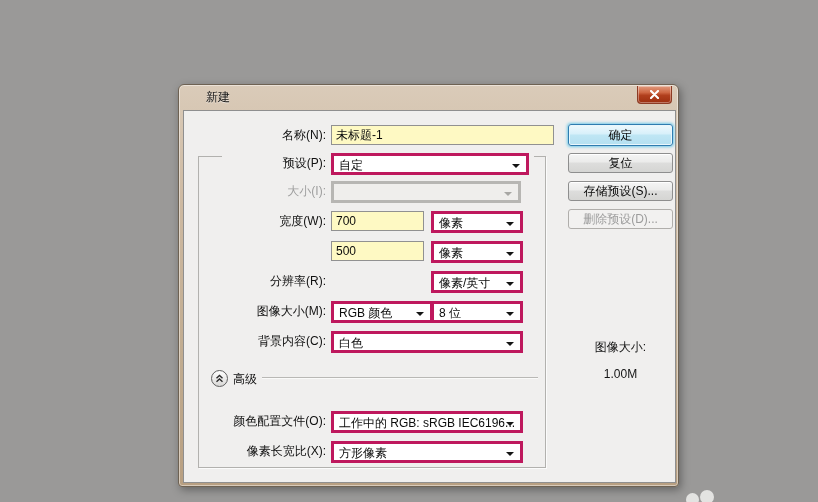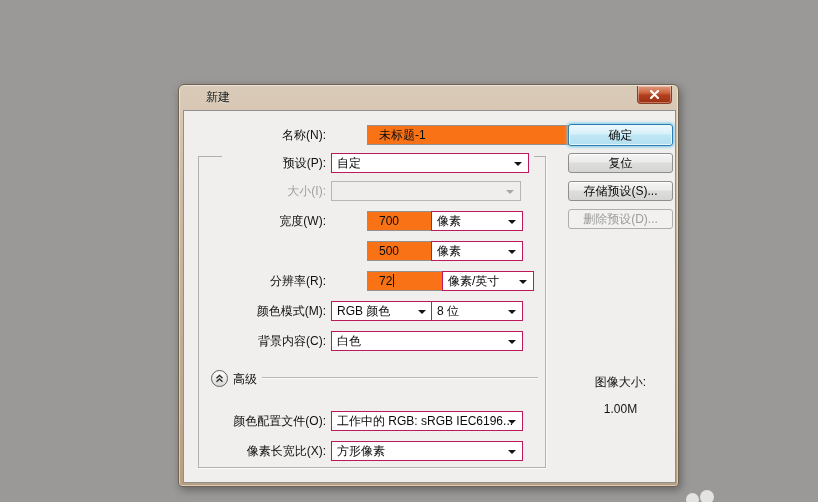--- a/index.html
+++ b/index.html
@@ -24,24 +24,24 @@
   }
   .content {
     position:absolute; left:4px; top:25px; width:493px; height:373px;
     background:#f0efee; border:1px solid #8f8f8f;
   }
 
   
   .lbl { position:absolute; left:0; width:142px; text-align:right;
     font-size:12px; color:#101010; line-height:20px; height:20px; }
   .lbl.disabled { color:#9f9f9f; }
-  .tinput { position:absolute; height:20px; background:#f97316; border:1px solid #919191;
-    font-size:12px; color:#0b0b0b; line-height:18px; padding:0 11px; overflow:hidden; white-space:nowrap;margin-left:36px; }
+  .tinput { position:absolute; height:20px; background:#fef9c3; border:1px solid #919191;
+    font-size:12px; color:#0b0b0b; line-height:18px; padding:0 4px; overflow:hidden; white-space:nowrap; }
   .caret { display:inline-block; width:1px; height:13px; background:#000; vertical-align:-2px; margin-left:1px; }
-  .combo { position:absolute; height:20px; background:#fff; border:1px solid #be185d;
+  .combo { position:absolute; height:20px; background:#fff; border:3px solid #be185d;
     font-size:12px; color:#0b0b0b; line-height:18px; padding:0 18px 16px 5px; overflow:hidden; white-space:nowrap; }
   .combo .arr { position:absolute; right:6px; top:8px; width:0; height:0;
     border-left:4px solid transparent; border-right:4px solid transparent; border-top:4px solid #141414; }
   .combo.disabled { background:#efeeec; border-color:#b7b6b3; }
   .combo.disabled .arr { border-top-color:#a8a7a4; }
 
   .btn { position:absolute; left:384px; width:105px; height:20px; border:1px solid #8e8e8e; border-radius:3px;
     background:linear-gradient(180deg,#f5f5f5 0%, #ebebea 45%, #dddddc 50%, #d5d5d3 100%);
     box-shadow: inset 0 1px 0 #fff;
     font-size:12px; color:#0b0b0b; text-align:center; line-height:18px; cursor:default; }
@@ -54,21 +54,21 @@
     border:1px solid #b2b1ae; box-shadow:1px 1px 0 rgba(255,255,255,.75); }
   .frame-mask { position:absolute; left:38px; top:44px; width:312px; height:3px; background:#f0efee; }
 
   .adv-toggle { position:absolute; left:27px; top:259px; width:17px; height:17px; border-radius:50%;
     border:1px solid #5f5f5f; background:linear-gradient(180deg,#fefefe,#d9d8d6);
     display:flex; align-items:center; justify-content:center; }
   .adv-label { position:absolute; left:49px; top:258px; font-size:12px; color:#101010; line-height:20px; }
   .adv-sep { position:absolute; left:78px; top:266px; width:276px; height:0;
     border-top:1px solid #b9b8b5; border-bottom:1px solid #fafaf9; }
 
-  .imgsize { position:absolute; left:384px; width:105px; text-align:center; font-size:12px; color:#141414;margin-top:35px; }
+  .imgsize { position:absolute; left:384px; width:105px; text-align:center; font-size:12px; color:#141414; }
 
   .wm-dot { position:absolute; background:#e3e3e1; border-radius:50%; }
 </style>
 </head>
 <body>
 
 <div class="stage">
 
   <div class="dialog">
 
@@ -99,46 +99,43 @@
         <span class="arr"></span>
       </div>
 
       <div class="lbl disabled" style="top:70px">大小(I):</div>
       <div class="combo disabled" style="left:147px; top:70px; width:190px;">
         <span></span>
         <span class="arr"></span>
       </div>
 
       <div class="lbl" style="top:100px">宽度(W):</div>
-      <div class="tinput" style="left:147px; top:100px; width:83px;">
+      <div class="tinput" style="left:147px; top:100px; width:93px;">
         <span>700</span>
       </div>
       <div class="combo" style="left:247px; top:100px; width:92px;">
         <span>像素</span>
         <span class="arr"></span>
       </div>
 
       <div class="tinput" style="left:147px; top:130px; width:93px;">
         <span>500</span>
       </div>
       <div class="combo" style="left:247px; top:130px; width:92px;">
         <span>像素</span>
         <span class="arr"></span>
       </div>
 
       <div class="lbl" style="top:160px">分辨率(R):</div>
-      <div class="tinput" style="left:147px; top:160px; width:93px;">
-        <span>72</span><span class="caret"></span>
-      </div>
-      <div class="combo" style="left:247px; top:160px; width:92px;margin-left:11px;">
+      <div class="combo" style="left:247px; top:160px; width:92px;">
         <span>像素/英寸</span>
         <span class="arr"></span>
       </div>
 
-      <div class="lbl" style="top:190px">颜色模式(M):</div>
+      <div class="lbl" style="top:190px">图像大小(M):</div>
       <div class="combo" style="left:147px; top:190px; width:102px;">
         <span>RGB 颜色</span>
         <span class="arr"></span>
       </div>
       <div class="combo" style="left:247px; top:190px; width:92px;">
         <span>8 位</span>
         <span class="arr"></span>
       </div>
 
       <div class="lbl" style="top:220px">背景内容(C):</div>

